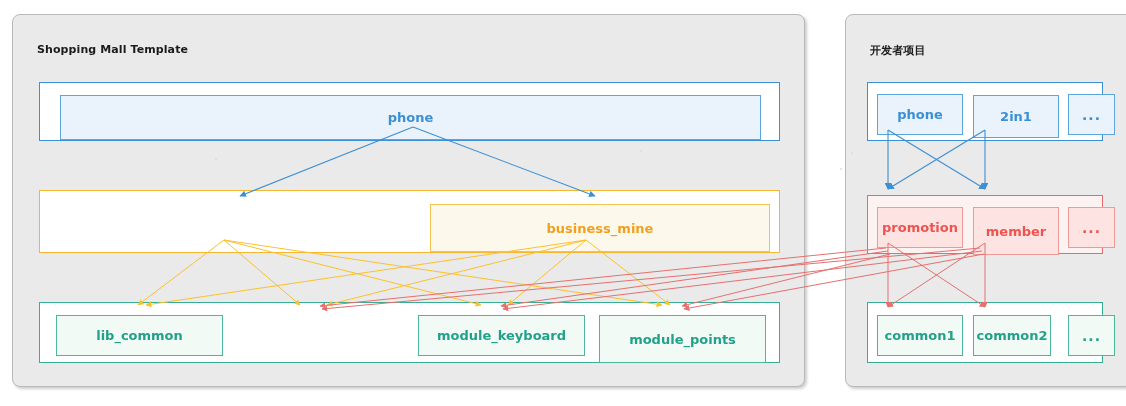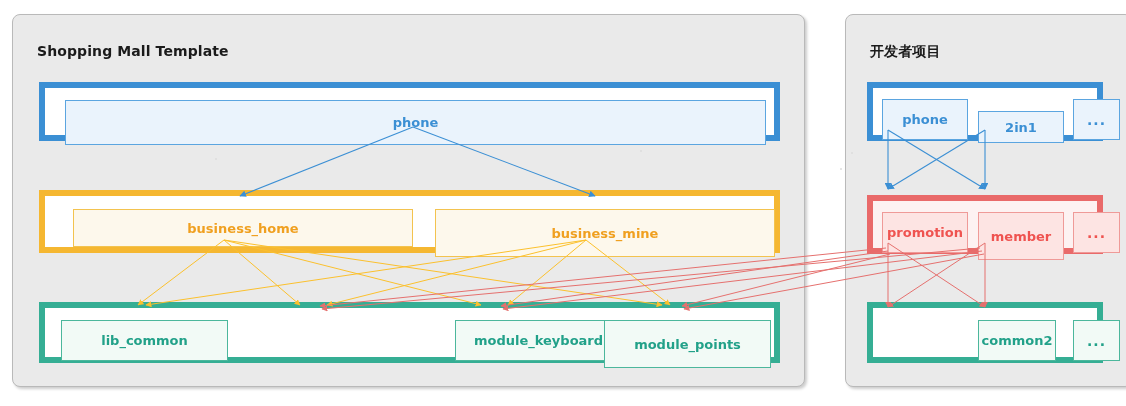--- a/index.html
+++ b/index.html
@@ -18,30 +18,30 @@
     background:#eaeaea;
     border:1px solid #b9b9b9;
     border-radius:8px;
     box-shadow:2px 2px 3px rgba(0,0,0,.20);
     box-sizing:border-box;
   }
   #panel-left{left:12px;top:14px;width:793px;height:373px;}
   #panel-right{left:824px;top:14px;width:288px;height:373px;margin-left:21px;}
   .panel-title{
     position:absolute;left:24px;top:28px;
-    font-size:14px;font-weight:bold;color:#1b1b1b;
+    font-size:11px;font-weight:bold;color:#1b1b1b;
     letter-spacing:.1px;white-space:nowrap;
   }
 
   
   .group{
     position:absolute;
     background:#ffffff;
     box-sizing:border-box;
-    border:6px solid #a21caf;
+    border:1px solid #a21caf;
   }
   .group.g-blue{border-color:#3b8fd4;}
   .group.g-orange{border-color:#f5b731;}
   .group.g-green{border-color:#35ae94;}
   .group.g-red{border-color:#e96a6a;background:#fdf2f2;}
 
   
   .node{
     position:absolute;
     box-sizing:border-box;
@@ -66,47 +66,47 @@
 <div id="stage">
 
   <div class="panel" id="panel-left">
     <div class="panel-title">Shopping Mall Template</div>
 
     <div class="group g-blue" style="left:26px;top:67px;width:741px;height:59px;">
       <div class="node n-blue" style="left:20px;top:12px;width:701px;height:45px;">phone</div>
     </div>
 
     <div class="group g-orange" style="left:26px;top:175px;width:741px;height:63px;">
-      <div class="node n-orange" style="left:28px;top:13px;width:340px;height:38px;">business_home</div>
       <div class="node n-orange" style="left:390px;top:13px;width:340px;height:48px;">business_mine</div>
     </div>
 
     <div class="group g-green" style="left:26px;top:287px;width:741px;height:61px;">
       <div class="node n-green" style="left:16px;top:12px;width:167px;height:41px;">lib_common</div>
-      <div class="node n-green" style="left:378px;top:12px;width:167px;height:41px;margin-left:32px;">module_keyboard</div>
+      <div class="node n-green" style="left:378px;top:12px;width:167px;height:41px;">module_keyboard</div>
       <div class="node n-green" style="left:559px;top:12px;width:167px;height:48px;">module_points</div>
     </div>
   </div>
 
   <div class="panel" id="panel-right">
     <div class="panel-title">开发者项目</div>
 
     <div class="group g-blue" style="left:21px;top:67px;width:236px;height:59px;">
       <div class="node n-blue" style="left:9px;top:11px;width:86px;height:41px;">phone</div>
-      <div class="node n-blue" style="left:105px;top:23px;width:86px;height:32px;">2in1</div>
+      <div class="node n-blue" style="left:105px;top:12px;width:86px;height:43px;">2in1</div>
       <div class="node n-blue n-ellipsis" style="left:200px;top:11px;width:47px;height:41px;">...</div>
     </div>
 
     <div class="group g-red" style="left:21px;top:180px;width:236px;height:59px;">
       <div class="node n-red" style="left:9px;top:11px;width:86px;height:41px;">promotion</div>
       <div class="node n-red" style="left:105px;top:11px;width:86px;height:48px;">member</div>
       <div class="node n-red n-ellipsis" style="left:200px;top:11px;width:47px;height:41px;">...</div>
     </div>
 
     <div class="group g-green" style="left:21px;top:287px;width:236px;height:61px;">
+      <div class="node n-green" style="left:9px;top:12px;width:86px;height:41px;">common1</div>
       <div class="node n-green" style="left:105px;top:12px;width:78px;height:41px;">common2</div>
       <div class="node n-green n-ellipsis" style="left:200px;top:12px;width:47px;height:41px;">...</div>
     </div>
   </div>
 
   <svg id="wires" viewBox="0 0 1126 406" xmlns="http://www.w3.org/2000/svg">
     <defs>
       <marker id="ah-blue" viewBox="0 0 10 10" refX="9" refY="5" markerWidth="6" markerHeight="6" orient="auto-start-reverse">
         <path d="M0,0 L10,5 L0,10 z" fill="#3b8fd4"></path>
       </marker>

